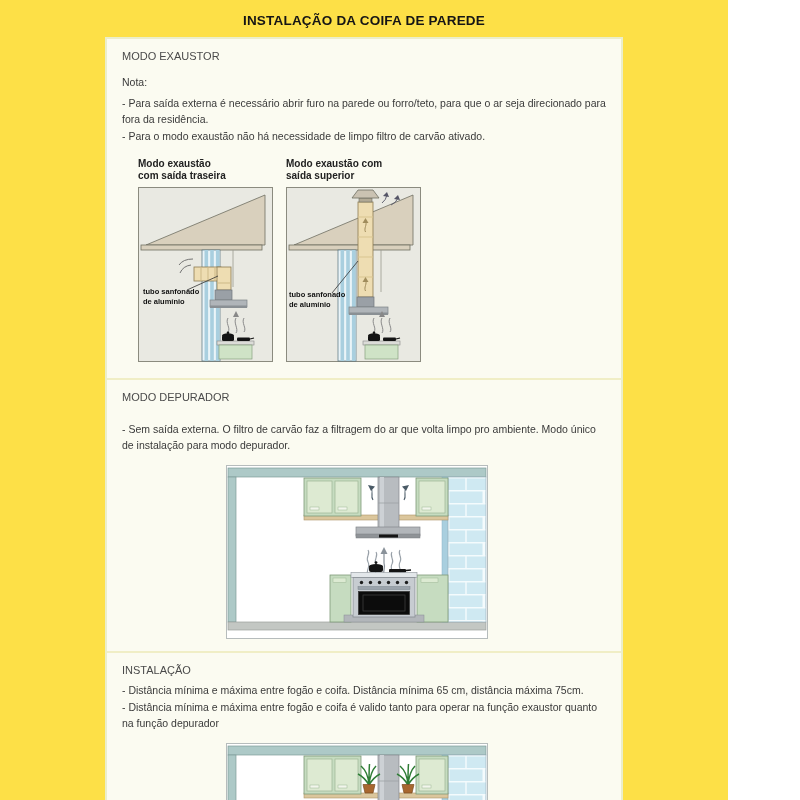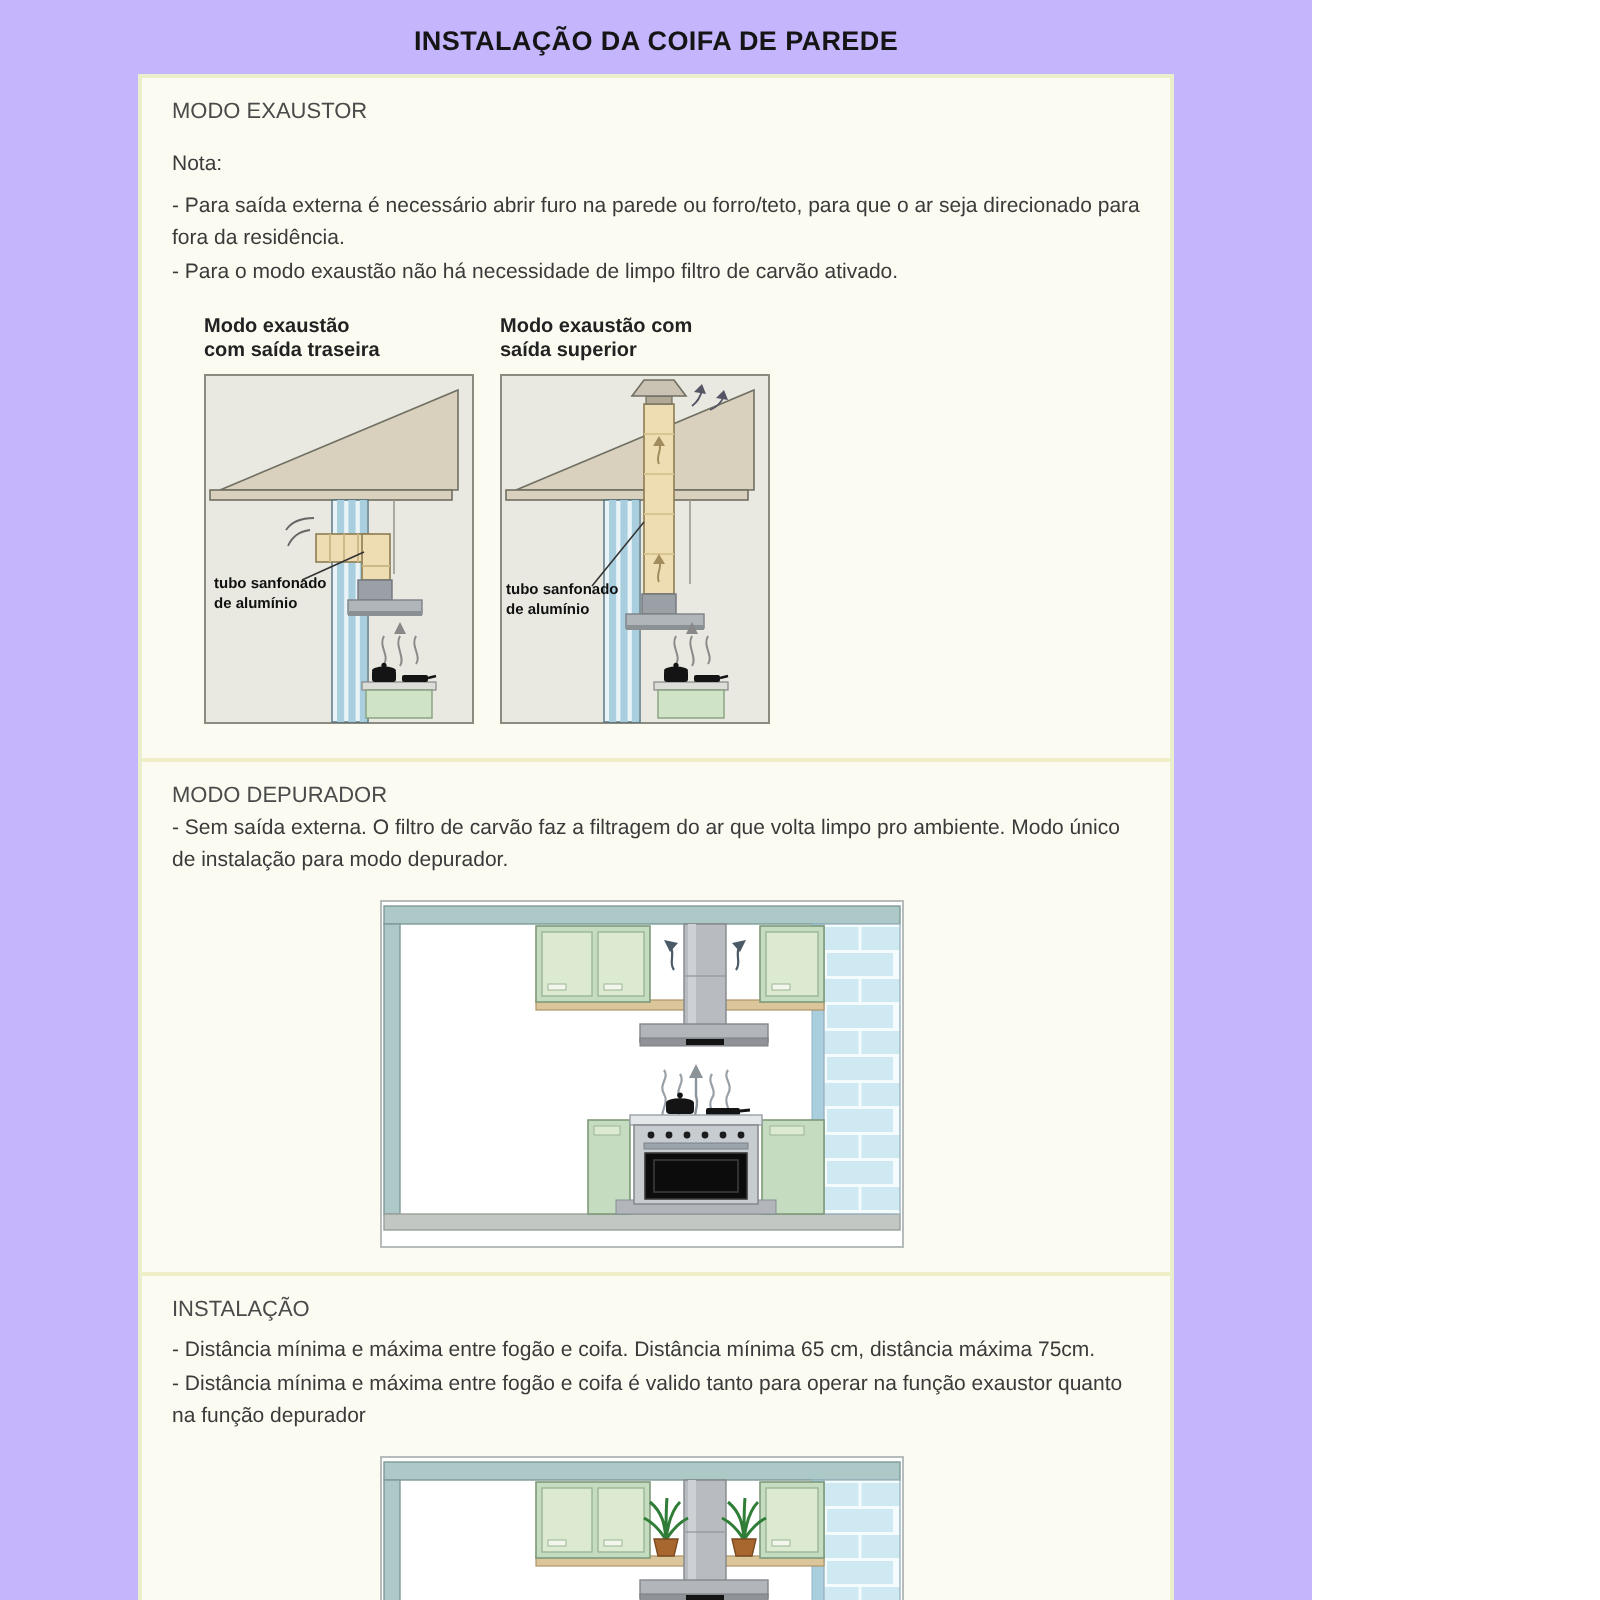--- a/index.html
+++ b/index.html
@@ -1,16 +1,16 @@
 <!DOCTYPE html>
 <html style="--box-border: #ebeecb; --box-bg: #fbfbf1; --divider: #f0eec6; --text: #3a3a3a; --roof: #d9d0bd; --tube: #eeddb2; --wall-stripe: #a9cfdf; --cabinet-green: #c6dcc0; --brick-blue: #cfe9f2; --ceiling: #adc9c7; --hood-gray: #b2b6ba;"><head>
 <meta charset="utf-8">
 <style>
   html,body{margin:0;padding:0;background:#fff;}
-  .page{position:relative;width:656px;height:800px;background:#c4b5fd;overflow:hidden;
+  .page{position:relative;width:728px;height:800px;background:#fde047;overflow:hidden;
         font-family:"Liberation Sans",sans-serif;color:var(--text,#3a3a3a);}
   .page-title{margin-top:13px;text-align:center;font-size:13.5px;font-weight:bold;color:#151515;letter-spacing:.2px;}
   .content-box{width:514px;margin:9px auto 0;border:2px solid var(--box-border,#ecefcf);
                background:var(--box-bg,#fbfbf1);}
   section{padding:11px 15px 12px;}
   section + section{border-top:2px solid var(--divider,#f0efc8);}
   .sec-heading{font-size:11px;color:#4a4a4a;margin-bottom:14px;}
   .note-label{font-size:10.5px;margin-bottom:7px;}
   .note-line{font-size:10.5px;line-height:1.55;}
   .diagrams-row{display:flex;align-items:flex-end;margin:14px 0 0 16px;}
@@ -157,21 +157,21 @@
             <line x1="46" y1="106" x2="72" y2="74" stroke="#333" stroke-width="0.8"></line>
             <text x="3" y="110" class="dlabel">tubo sanfonado</text>
             <text x="3" y="120" class="dlabel">de alumínio</text>
           </svg>
         </div>
 
       </div>
     </section>
 
     <section>
-      <div class="sec-heading" style="margin-bottom:2px;">MODO DEPURADOR</div>
+      <div class="sec-heading" style="margin-bottom:18px;">MODO DEPURADOR</div>
       <div class="note-line">- Sem saída externa. O filtro de carvão faz a filtragem do ar que volta limpo pro ambiente. Modo único de instalação para modo depurador.</div>
 
       <svg class="kitchen" viewBox="0 0 262 174" width="262" height="174">
         <defs>
           <pattern id="bk1" width="36" height="26" patternUnits="userSpaceOnUse" x="222" y="12">
             <rect width="36" height="26" fill="#cfe9f2"></rect>
             <path d="M0,0.75 H36 M0,13.75 H36" stroke="#f4fbfd" stroke-width="1.5"></path>
             <path d="M18,0 V13 M0.75,14 V26 M35.25,14 V26" stroke="#f4fbfd" stroke-width="1.5"></path>
           </pattern>
         </defs>

